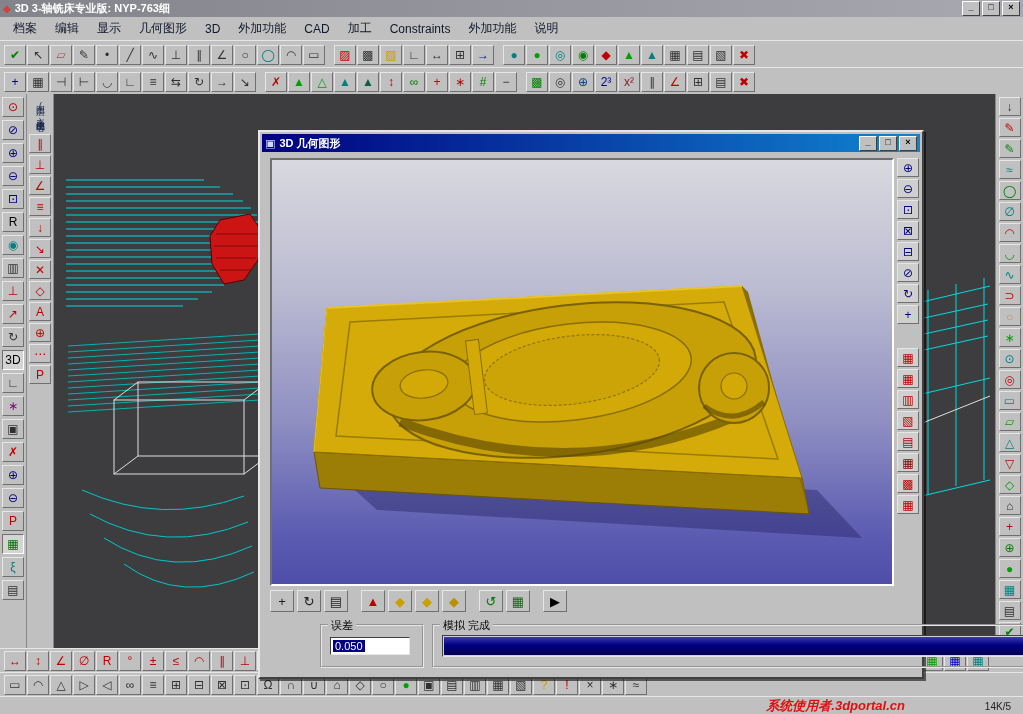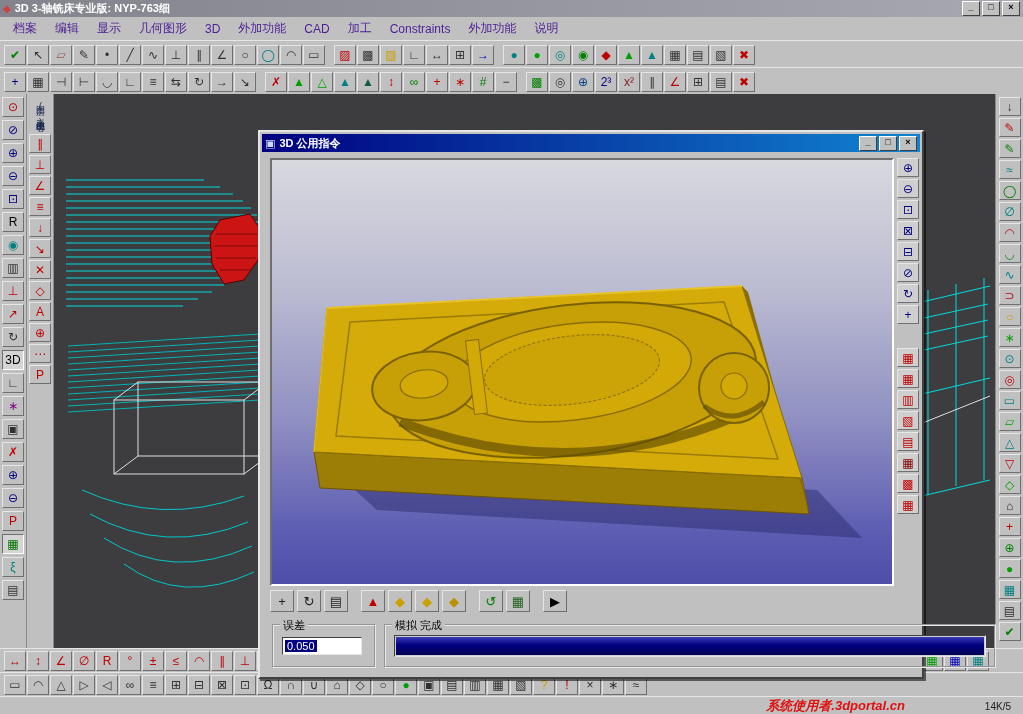--- a/index.html
+++ b/index.html
@@ -9,21 +9,21 @@
   .titlebar{position:absolute;left:0;top:0;right:0;height:17px;
     background:linear-gradient(90deg,#83848b,#a8a9b0);display:flex;align-items:center;
     padding:0 3px;color:#fff;font-size:11px;font-weight:bold;}
   .tb-ico{color:#d04040;margin-right:4px;font-size:10px;}
   .winbtns{margin-left:auto;display:flex;gap:2px;}
   .winbtn{width:16px;height:13px;background:#c0c0c0;border:1px solid;
     border-color:#ffffff #404040 #404040 #ffffff;font-size:9px;line-height:10px;
     text-align:center;color:#000;font-weight:bold;}
   .menubar{position:absolute;left:0;top:17px;right:0;height:23px;background:#c0c0c0;
     display:flex;align-items:center;padding-left:4px;border-bottom:1px solid #868686;}
-  .menu-item{padding:3px 9px;font-size:12px;color:#4c1d95;}
+  .menu-item{padding:3px 9px;font-size:12px;color:#0f172a;}
   
   .toolbar{position:absolute;left:0;right:0;background:#c0c0c0;display:flex;
     align-items:center;padding-left:4px;gap:1px;
     border-top:1px solid #e6e6e6;border-bottom:1px solid #808080;}
   .tb1{top:40px;height:27px;}
   .tb2{top:67px;height:27px;}
   .bottom1{top:648px;height:24px;z-index:1;}
   .bottom2{top:672px;height:24px;z-index:1;}
   .ticon{width:22px;height:20px;display:inline-flex;align-items:center;justify-content:center;
     font-size:12px;line-height:1;background:#c0c0c0;border:1px solid;box-sizing:border-box;
@@ -57,21 +57,21 @@
     color:#fff;font-size:11px;font-weight:bold;padding:0 3px;}
   .dlg-ico{color:#cfd6ff;margin-right:4px;font-size:11px;}
   .dlg-viewport{position:absolute;left:10px;top:26px;width:620px;height:424px;
     border:2px solid;border-color:#6f6f6f #ffffff #ffffff #6f6f6f;box-sizing:content-box;
     background:linear-gradient(180deg,#d8d8df 0%,#bcbcd2 30%,#8e8ec2 62%,#5c5cb2 88%,#4e4ea9 100%);}
   .dlg-strip{position:absolute;left:636px;top:26px;width:24px;display:flex;
     flex-direction:column;gap:2px;align-items:center;}
   .dlg-strip .ticon{height:19px;background:#cfcfcf;}
   .dlg-tools{position:absolute;left:10px;top:458px;display:flex;gap:3px;align-items:center;}
   .dlg-tools .ticon{width:24px;height:22px;font-size:13px;}
-  .groupbox{position:absolute;border:2px groove #e8e8e8;box-sizing:border-box;}
+  .groupbox{position:absolute;border:2px groove #e8e8e8;box-sizing:border-box;margin-left:48px;}
   .gb-tol{left:12px;top:492px;width:104px;height:44px;}
   .gb-sim{left:124px;top:492px;width:612px;height:44px;}
   .gb-label{position:absolute;top:-8px;left:6px;background:#c0c0c0;font-size:11px;
     padding:0 3px;color:#000;white-space:nowrap;}
   .textbox{position:absolute;left:8px;top:11px;width:80px;height:18px;background:#fff;
     border:1px solid;border-color:#404040 #e6e6e6 #e6e6e6 #404040;font-size:11px;
     display:flex;align-items:center;padding-left:2px;box-sizing:border-box;}
   .sel{background:#000080;color:#fff;padding:0 2px;}
   .progress{position:absolute;left:8px;top:9px;right:8px;height:22px;border:1px solid;
     border-color:#404040 #e6e6e6 #e6e6e6 #404040;background:#cfcfcf;padding:1px;
@@ -386,21 +386,21 @@
     </div>
 
   <div class="statusbar">
     <span class="watermark">系统使用者.3dportal.cn</span>
     <span class="counter">14K/5</span>
   </div>
 
   <div class="dialog">
     <div class="dlg-title">
       <span class="dlg-ico">▣</span>
-      <span>3D 公用指令</span>
+      <span>3D 几何图形</span>
       <span class="winbtns">
         <span class="winbtn">_</span>
         <span class="winbtn">□</span>
         <span class="winbtn">×</span>
       </span>
     </div>
 
     <div class="dlg-viewport">
       <svg width="620" height="424" viewBox="0 0 620 424">
         <polygon points="55,305 545,330 590,378 105,350" fill="#262668" opacity="0.45"></polygon>

